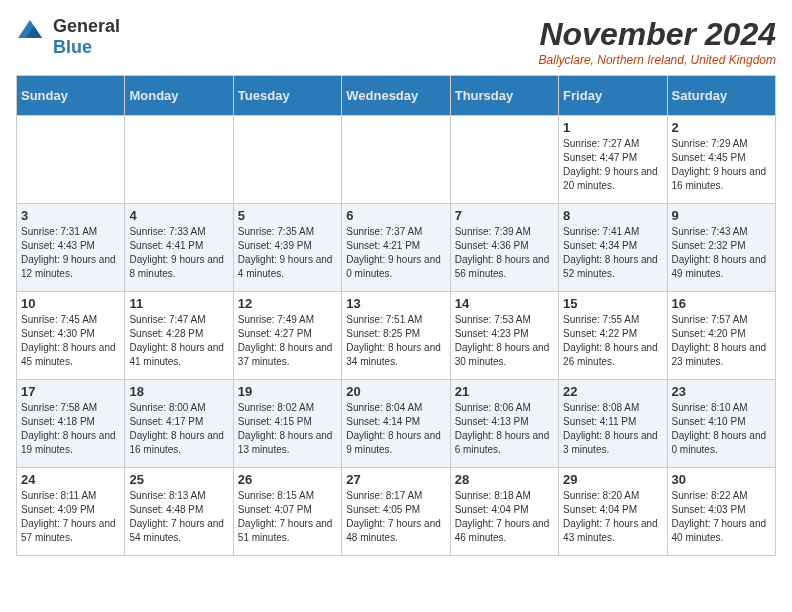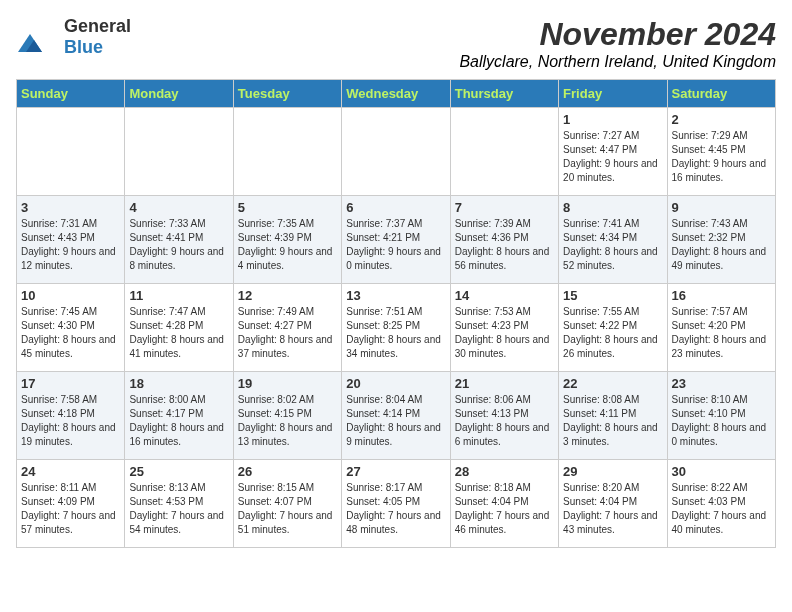--- a/index.html
+++ b/index.html
@@ -11,22 +11,22 @@
       padding: 16px;
     }
     .header-area {
       display: flex;
       justify-content: space-between;
       align-items: flex-start;
       margin-bottom: 8px;
     }
     .logo {
       display: flex;
-      align-items: flex-end;
-      gap: 20px;
+      align-items: flex-start;
+      gap: 9px;
     }
     .logo-text-general {
       font-size: 18px;
       font-weight: bold;
       color: #333;
     }
     .logo-text-blue {
       font-size: 18px;
       font-weight: bold;
       color: #2a7ab8;
@@ -38,34 +38,34 @@
     .title-area {
       text-align: right;
       font-style: italic;
     }
     .month-title {
       font-size: 32px;
       font-weight: bold;
       color: #333;
     }
     .location-title {
-      font-size: 16px;
-      color: #000000;
+      font-size: 12px;
+      color: #c2410c;
     }
     .calendar-table {
       width: 100%;
       border-collapse: collapse;
       table-layout: fixed;
     }
     .calendar-table th {
       background-color: #2a7ab8;
-      color: #bef264;
+      color: #e5e5e5;
       font-size: 13px;
       font-weight: bold;
-      padding: 6px 4px;
+      padding: 12px 4px;
       text-align: left;
       border: 1px solid #ccc;
     }
     .calendar-table td {
       border: 1px solid #ccc;
       vertical-align: top;
       padding: 4px;
       font-size: 10.5px;
       color: #333;
       height: 88px;
@@ -277,21 +277,21 @@
       <tr>
         <td>
           <span class="day-number">24</span>
           <div class="day-info" style="white-space: pre-line;">Sunrise: 8:11 AM
 Sunset: 4:09 PM
 Daylight: 7 hours and 57 minutes.</div>
         </td>
         <td>
           <span class="day-number">25</span>
           <div class="day-info" style="white-space: pre-line;">Sunrise: 8:13 AM
-Sunset: 4:53 PM
+Sunset: 4:48 PM
 Daylight: 7 hours and 54 minutes.</div>
         </td>
         <td>
           <span class="day-number">26</span>
           <div class="day-info" style="white-space: pre-line;">Sunrise: 8:15 AM
 Sunset: 4:07 PM
 Daylight: 7 hours and 51 minutes.</div>
         </td>
         <td>
           <span class="day-number">27</span>

